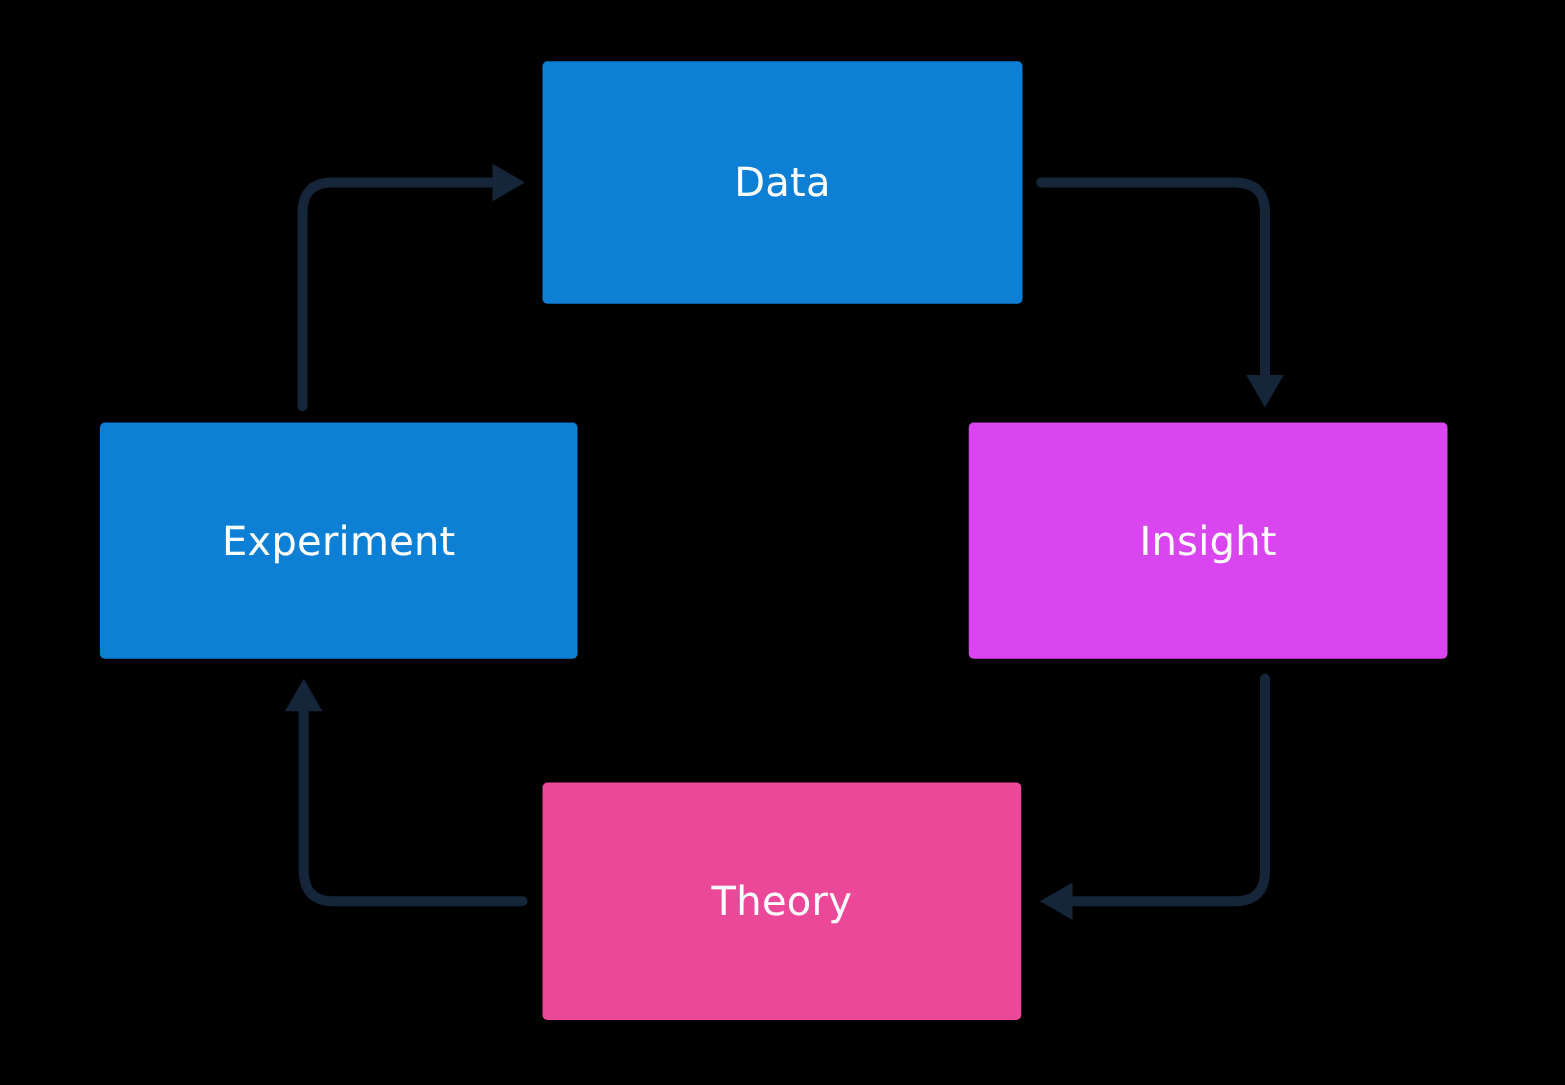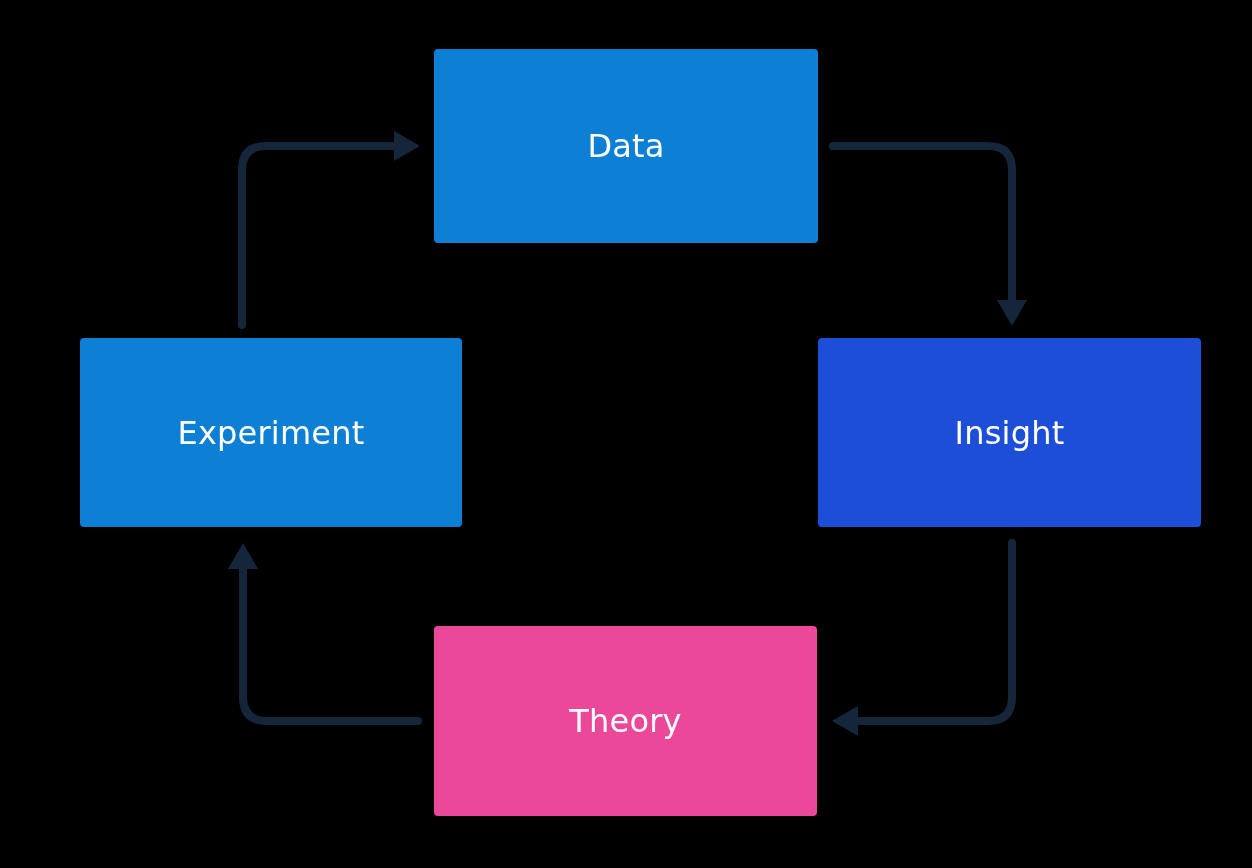--- a/index.html
+++ b/index.html
@@ -75,21 +75,21 @@
     <g>
       <path d="M 242 325 L 242 170 Q 242 146 266 146 L 397 146" fill="none" stroke="#16263A" stroke-width="8" stroke-linecap="round" stroke-linejoin="round"></path>
       <polygon points="420,146 394,131 394,161" fill="#16263A"></polygon>
     </g>
   </svg>
 
   <div class="node-box" id="node-data" style="left: 434px; top: 49px; width: 384px; height: 194px; background: rgb(13, 127, 212);">
     <span class="node-label" style="color: rgb(255, 255, 255);">Data</span>
   </div>
 
-  <div class="node-box" id="node-insight" style="left: 818px; top: 338px; width: 383px; height: 189px; background: #1d4ed8;">
+  <div class="node-box" id="node-insight" style="left: 775px; top: 338px; width: 383px; height: 189px; background: #d946ef;">
     <span class="node-label" style="color: rgb(255, 255, 255);">Insight</span>
   </div>
 
   <div class="node-box" id="node-theory" style="left: 434px; top: 626px; width: 383px; height: 190px; background: #ec4899;">
     <span class="node-label" style="color: rgb(255, 255, 255);">Theory</span>
   </div>
 
   <div class="node-box" id="node-experiment" style="left: 51px; top: 338px; width: 382px; height: 189px; background: rgb(13, 127, 212);">
     <span class="node-label" style="color: rgb(255, 255, 255);">Experiment</span>
   </div>

